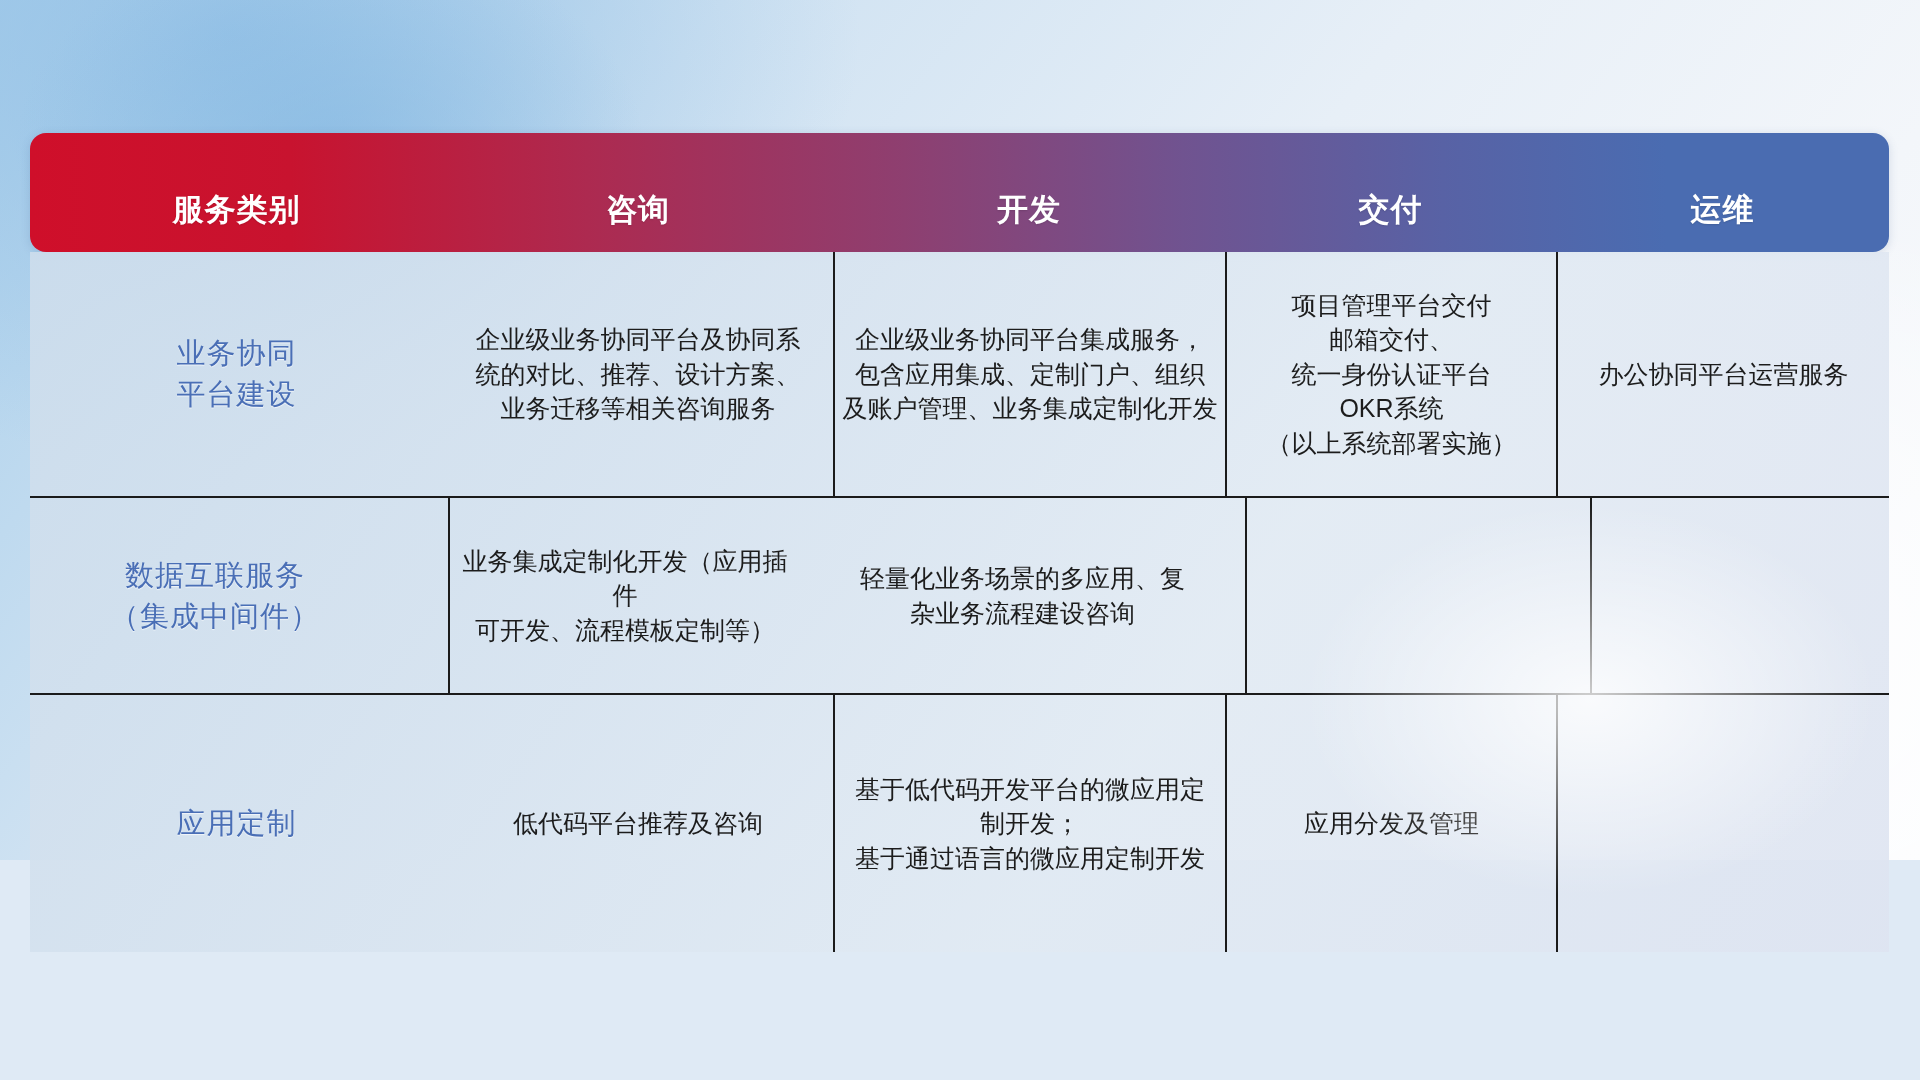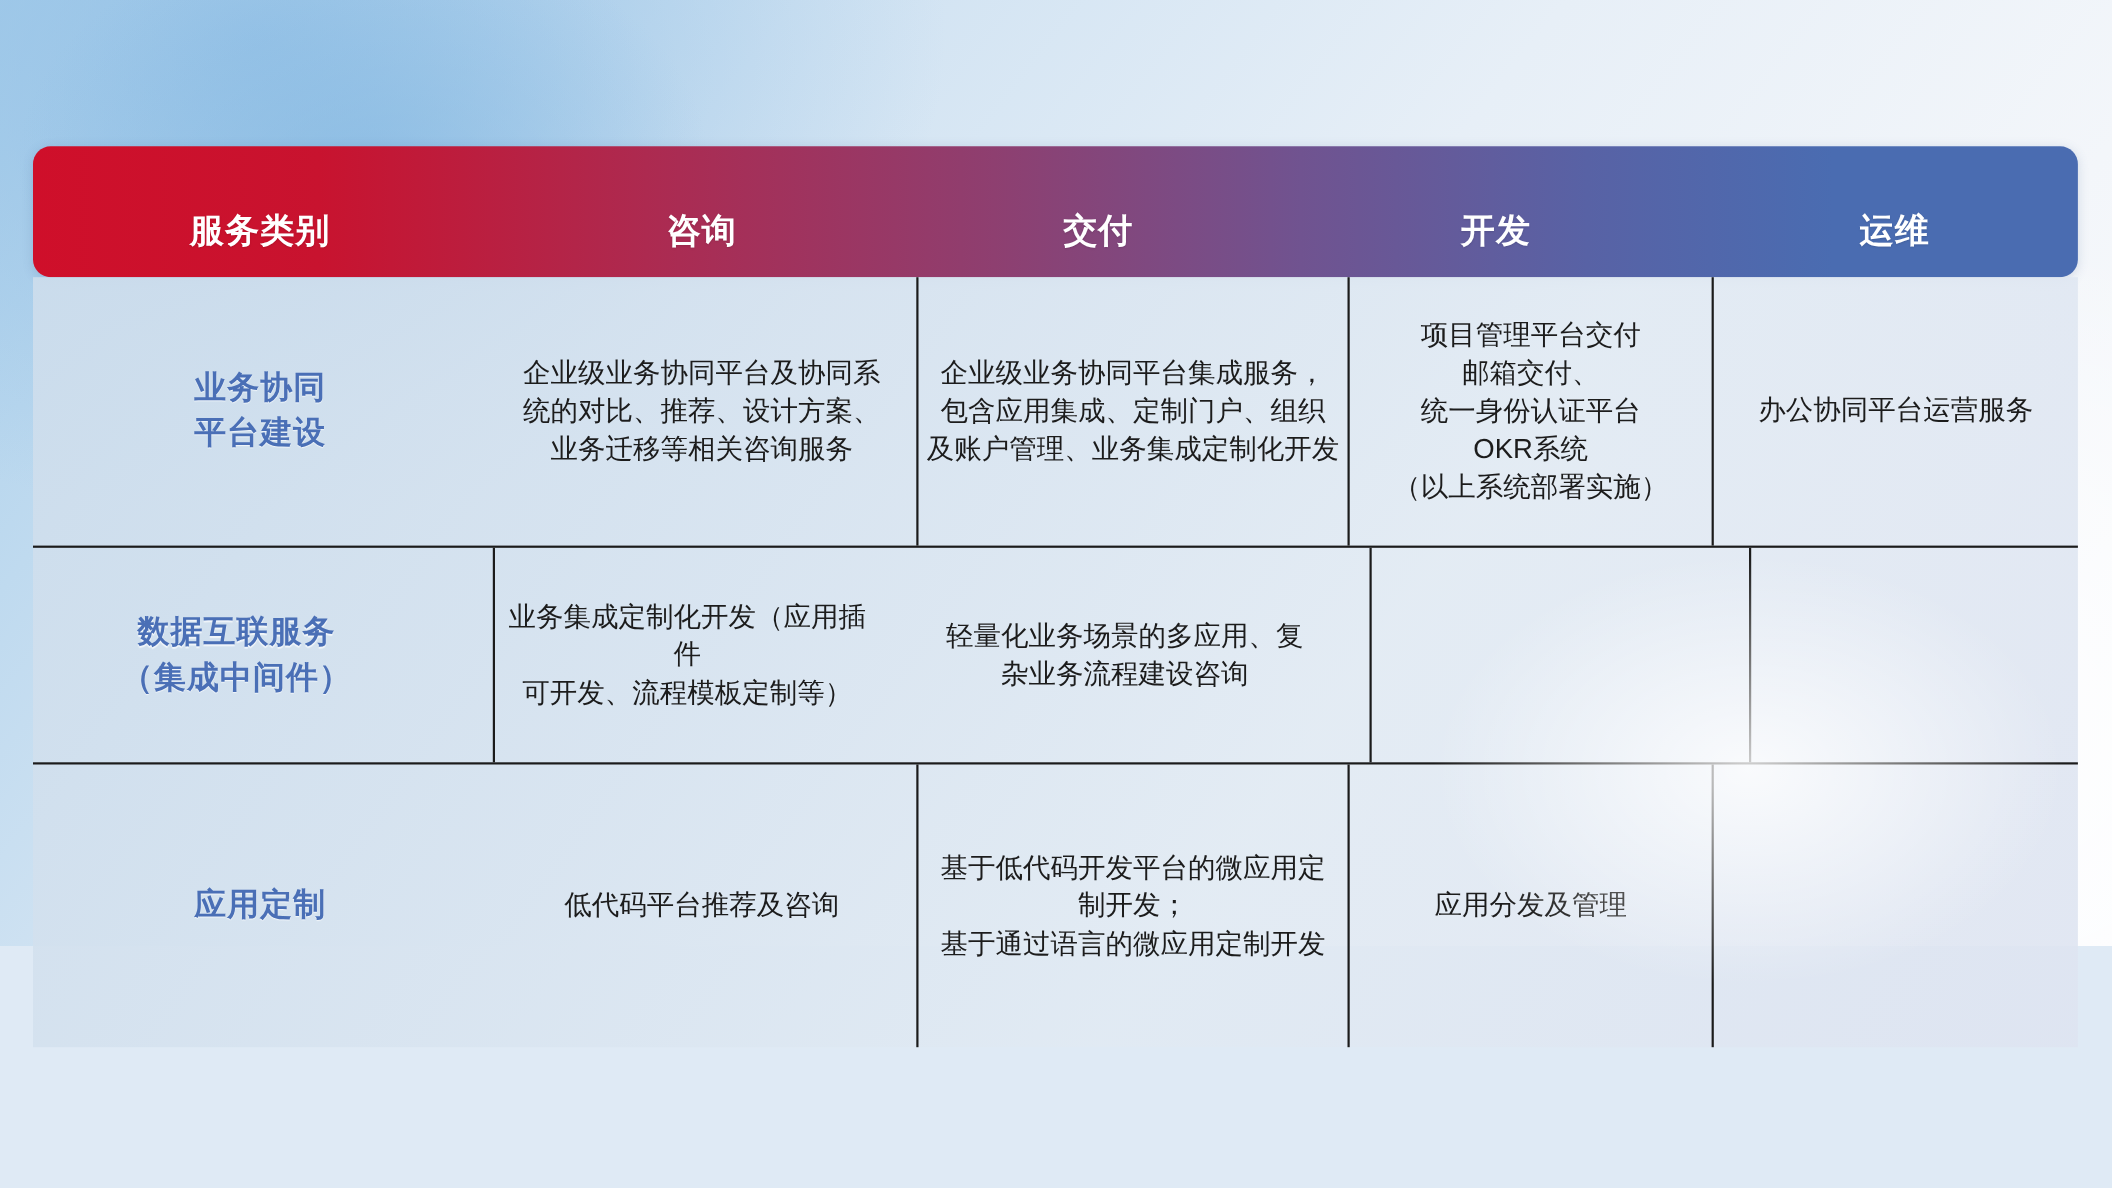--- a/index.html
+++ b/index.html
@@ -66,43 +66,43 @@
   .trow.r2, .trow.r3{border-top:2px solid #1b1b1b;}
 
   .tcell{
     display:flex;align-items:center;justify-content:center;
     box-sizing:border-box;padding:6px 4px;
     font-size:25px;color:#1c1c1c;line-height:1.38;text-align:center;
     white-space:pre-line;
   }
   .tcell.divider{border-left:2px solid #1b1b1b;}
   .tcell.label{
-    color:#4a6fb6;font-weight:bold;font-size:29px;line-height:1.4;letter-spacing:1px;
+    color:#4a6fb6;font-weight:normal;font-size:29px;line-height:1.4;letter-spacing:1px;
     text-shadow:0 1px 1px rgba(255,255,255,0.7);
   }
 
   
   .c1{width:413px;}
   .c2{width:390px;}
   .c3{width:392px;}
   .c4{width:331px;}
-  .c5{width:333px;font-family:Liberation Serif, serif;}
+  .c5{width:333px;}
 </style>
 </head>
 <body>
 
 <div id="stage">
 
   <div class="table-wrap">
 
     <div class="thead">
       <div class="hcell c1">服务类别</div>
       <div class="hcell c2">咨询</div>
+      <div class="hcell c3">开发</div>
       <div class="hcell c4">交付</div>
-      <div class="hcell c3">开发</div>
       <div class="hcell c5">运维</div>
     </div>
 
     <div class="tbody">
 
       <div class="trow r1">
         <div class="tcell label c1">业务协同
 平台建设</div>
         <div class="tcell c2">企业级业务协同平台及协同系
 统的对比、推荐、设计方案、

